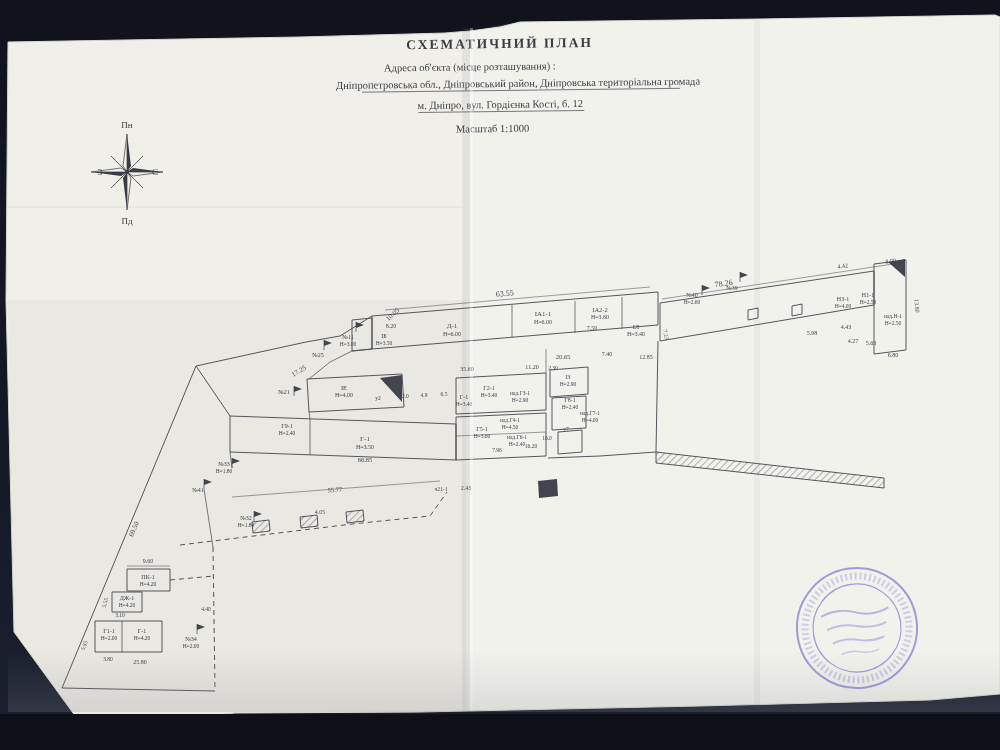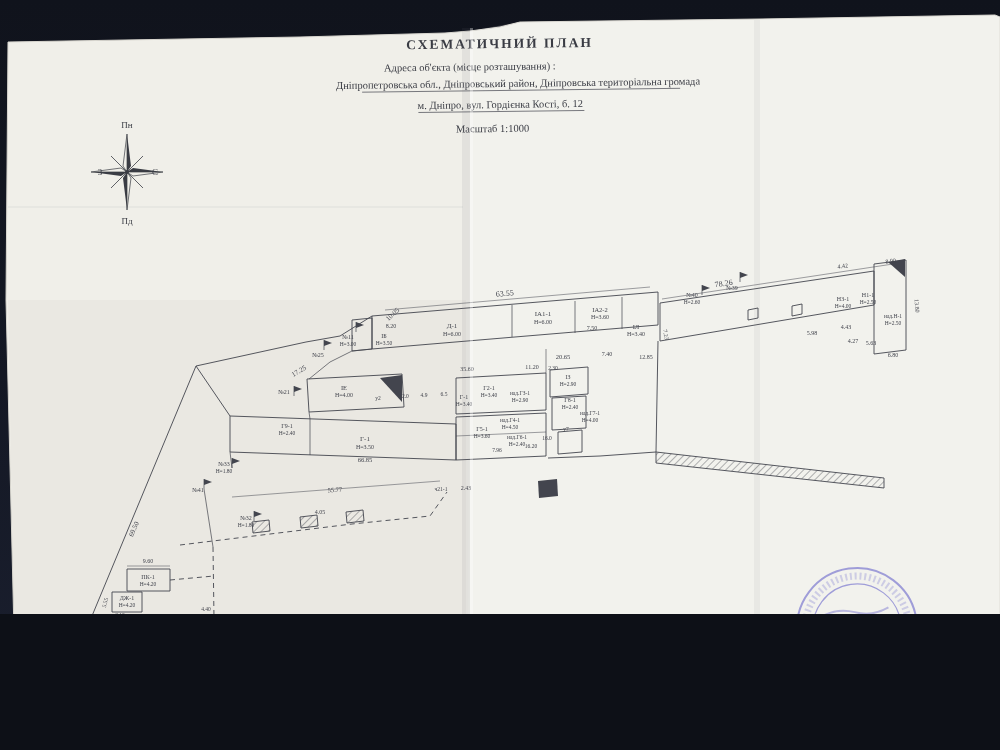--- a/index.html
+++ b/index.html
@@ -1,16 +1,16 @@
 <!DOCTYPE html>
 <html><head>
 <meta charset="utf-8">
 <style>
   html,body{margin:0;padding:0;background:#0d1017;}
-  .scene{position:relative;width:1000px;height:614px;overflow:hidden;}
+  .scene{position:relative;width:1000px;height:714px;overflow:hidden;}
   svg{display:block;}
   text{font-family:"Liberation Serif", serif;}
 </style>
 </head>
 <body>
 
 <div class="scene">
 <svg width="1000" height="750" viewBox="0 0 1000 750" xmlns="http://www.w3.org/2000/svg">
   <defs>
     <linearGradient id="bgGrad" x1="0" y1="0" x2="0" y2="1">

